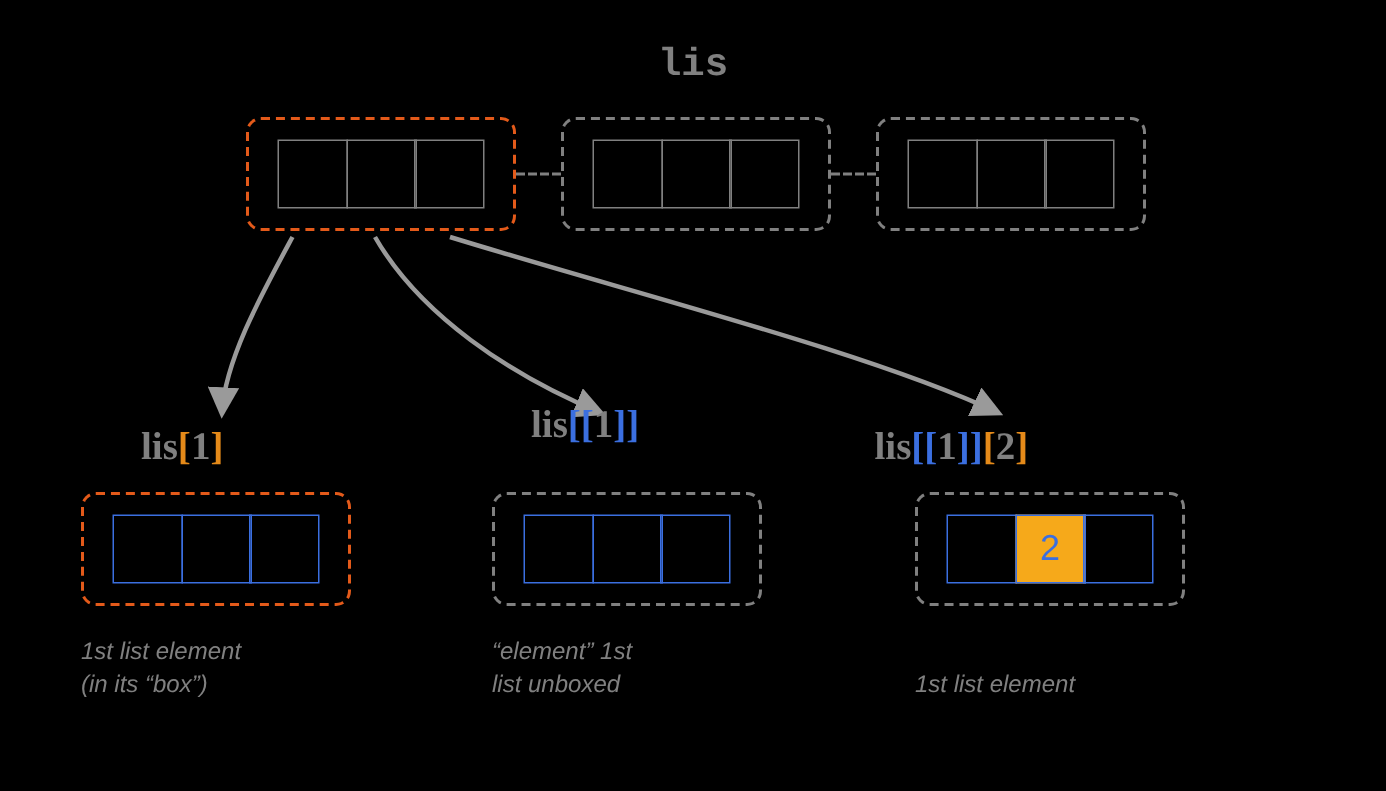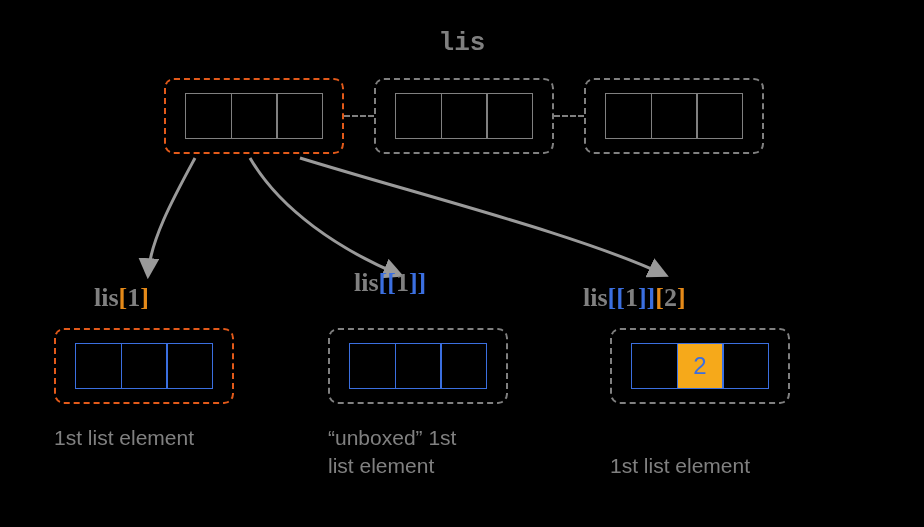--- a/index.html
+++ b/index.html
@@ -70,21 +70,22 @@
     font-weight: bold;
     font-size: 26px;
   }
   .gray   { color: #808080; }
   .orange { color: #E58A19; }
   .blue   { color: #3B6FE0; }
   
   .caption {
     position: absolute;
     color: #808080;
-    font-size: 21px;
+    font-style: italic;
+    font-size: 16px;
     line-height: 1.35;
   }
   svg.arrows {
     position: absolute;
     top: 0; left: 0;
     width: 924px;
     height: 527px;
     pointer-events: none;
   }
 </style>
@@ -133,34 +134,35 @@
   <span class="gray">lis</span><span class="orange">[</span><span class="gray">1</span><span class="orange">]</span>
 </div>
 <div class="obox highlight" style="top:328px; left:54px"></div>
 <div class="vec" style="top:343px; left:75px">
   <div class="cell blue"></div>
   <div class="cell blue"></div>
   <div class="cell blue"></div>
 </div>
 <div class="caption" style="top:424px; left:54px">
   <span>1st list element</span><br>
+  <span>(in its “box”)</span>
 </div>
 
 <div class="sublabel" style="top:268px; left:354px">
   <span class="gray">lis</span><span class="blue">[[</span><span class="gray">1</span><span class="blue">]]</span>
 </div>
 <div class="obox" style="top:328px; left:328px"></div>
 <div class="vec" style="top:343px; left:349px">
   <div class="cell blue"></div>
   <div class="cell blue"></div>
   <div class="cell blue"></div>
 </div>
 <div class="caption" style="top:424px; left:328px">
-  <span>“unboxed” 1st</span><br>
-  <span>list element</span>
+  <span>“element” 1st</span><br>
+  <span>list unboxed</span>
 </div>
 
 <div class="sublabel" style="top:283px; left:583px">
   <span class="gray">lis</span><span class="blue">[[</span><span class="gray">1</span><span class="blue">]]</span><span class="orange">[</span><span class="gray">2</span><span class="orange">]</span>
 </div>
 <div class="obox" style="top:328px; left:610px"></div>
 <div class="vec" style="top:343px; left:631px">
   <div class="cell blue"></div>
   <div class="cell blue filled">2</div>
   <div class="cell blue"></div>

